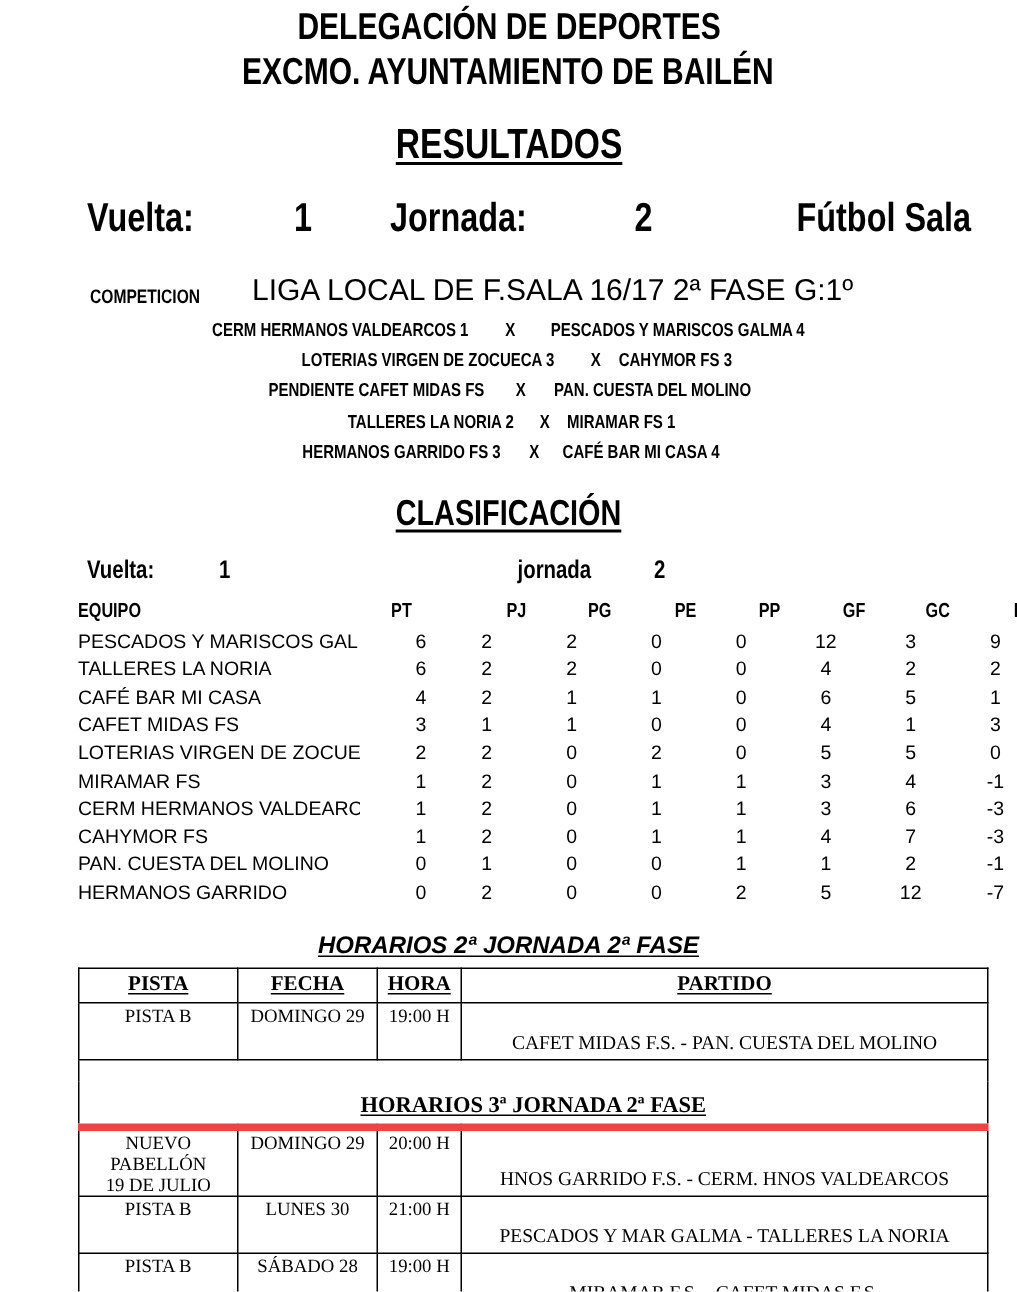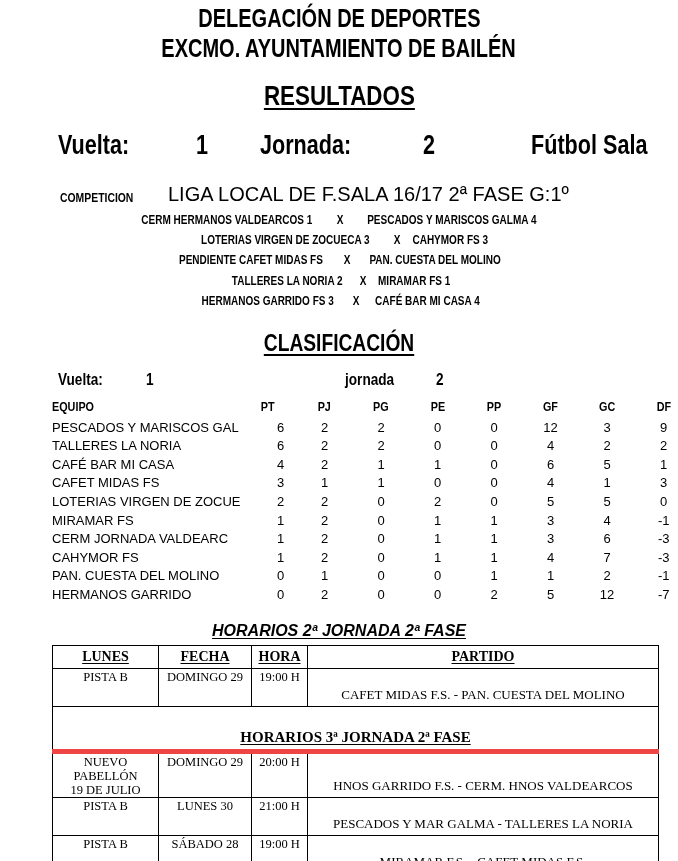--- a/index.html
+++ b/index.html
@@ -113,21 +113,21 @@
   #standings th, #standings td {
     padding: 0;
     font-size: 13px;
     line-height: 18.6px;
     font-family: "Liberation Sans", sans-serif;
   }
   #standings thead th {
     font-family: "Liberation Sans Narrow", "Liberation Sans", sans-serif;
     font-weight: bold;
     font-size: 13.5px;
-    text-align: center;
+    text-align: right;
     padding-bottom: 2px;
   }
   #standings thead th.teamhead { text-align: left; }
   #standings td.team {
     text-align: left;
     white-space: nowrap;
     overflow: hidden;
     max-width: 186px;
   }
   #standings td.num { text-align: center; font-weight: normal; }
@@ -354,21 +354,21 @@
           <td class="pt">1</td>
           <td class="num">2</td>
           <td class="num">0</td>
           <td class="num">1</td>
           <td class="num">1</td>
           <td class="num">3</td>
           <td class="num">4</td>
           <td class="num">-1</td>
         </tr>
         <tr>
-          <td class="team">CERM JORNADA VALDEARC</td>
+          <td class="team">CERM HERMANOS VALDEARC</td>
           <td class="pt">1</td>
           <td class="num">2</td>
           <td class="num">0</td>
           <td class="num">1</td>
           <td class="num">1</td>
           <td class="num">3</td>
           <td class="num">6</td>
           <td class="num">-3</td>
         </tr>
         <tr>
@@ -415,21 +415,21 @@
 <div class="abs" id="sched">
   <table class="sched">
     <colgroup>
       <col class="c-lugar">
         <col class="c-fecha">
         <col class="c-hora">
         <col class="c-part">
     </colgroup>
     <thead>
       <tr>
-        <th><span>LUNES</span></th>
+        <th><span>PISTA</span></th>
         <th><span>FECHA</span></th>
         <th><span>HORA</span></th>
         <th><span>PARTIDO</span></th>
       </tr>
     </thead>
     <tbody id="schedule-body">
         <tr>
           <td class="cell">PISTA B</td>
           <td class="cell">DOMINGO 29</td>
           <td class="cell">19:00 H</td>

